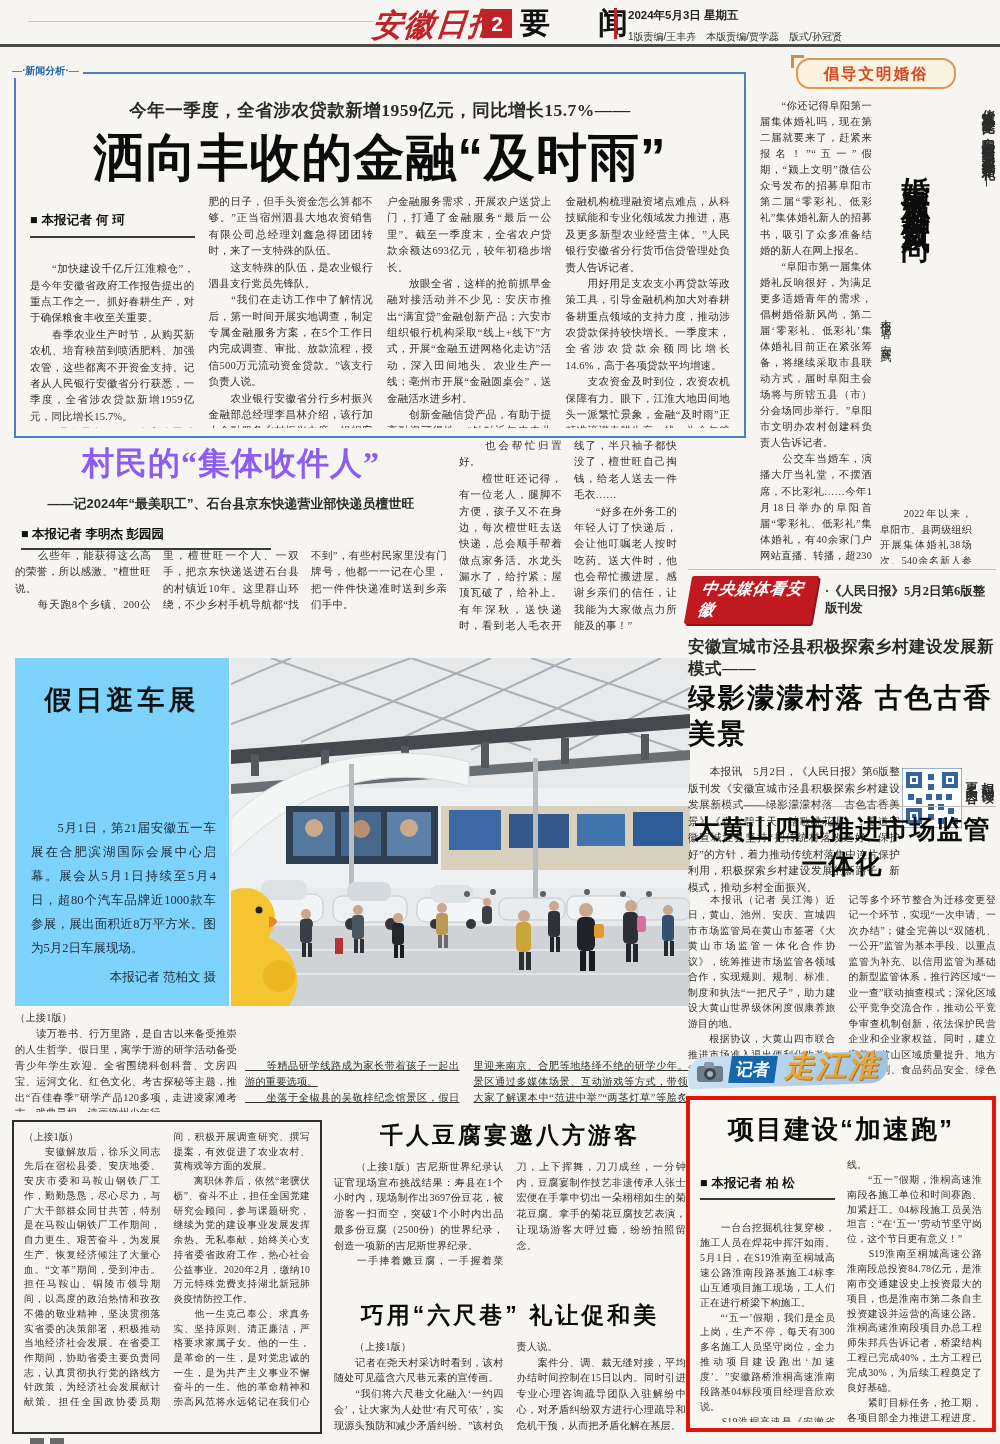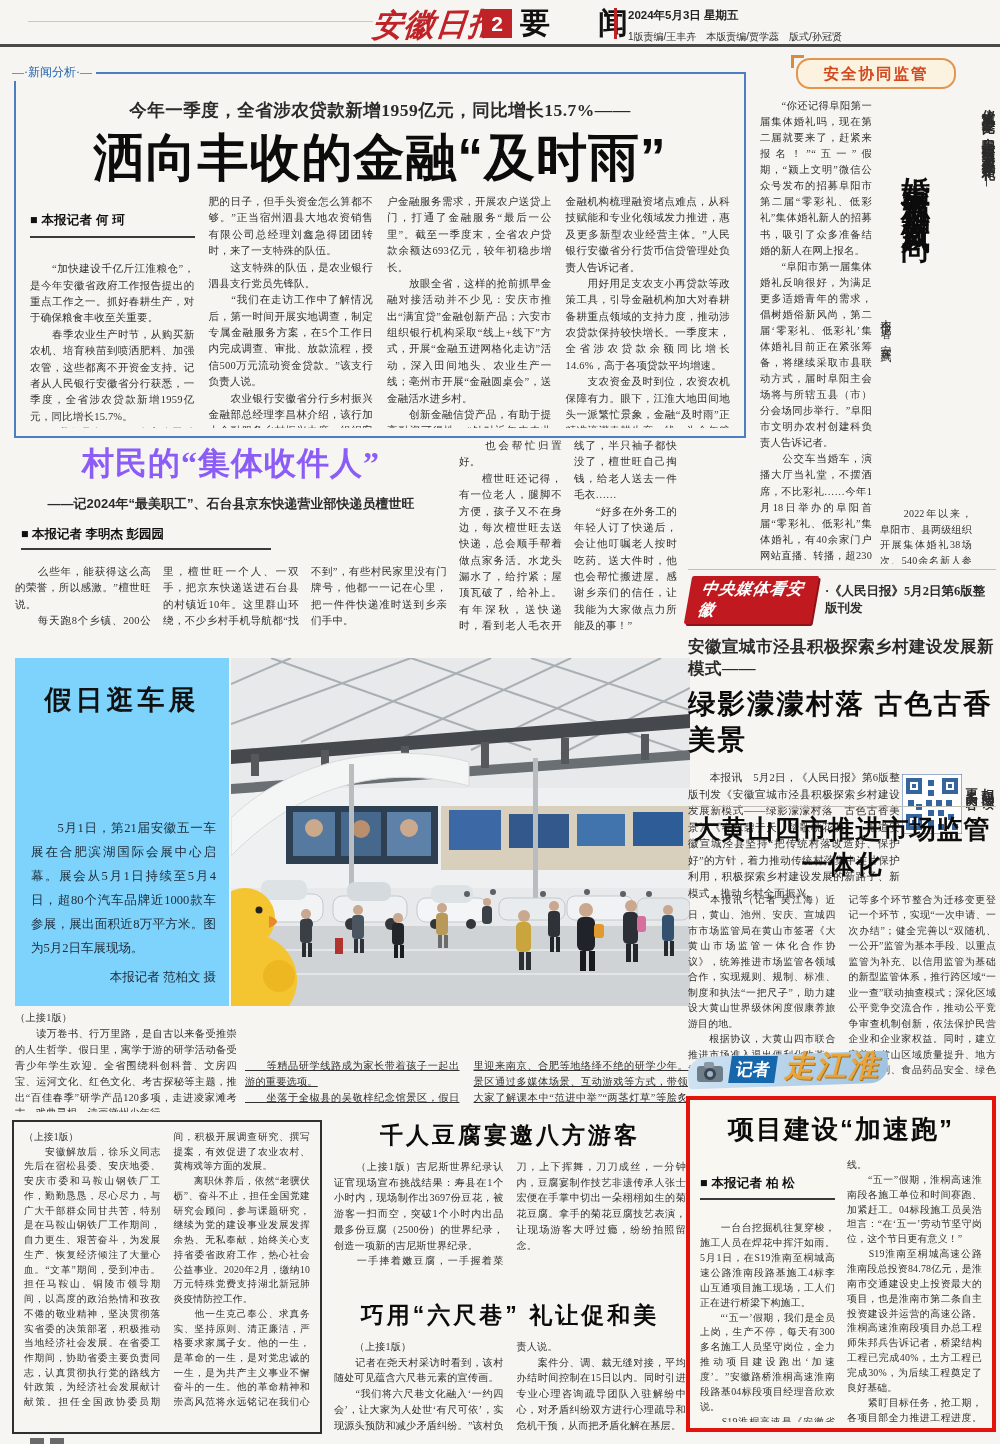--- a/index.html
+++ b/index.html
@@ -18,21 +18,21 @@
         font-style:italic;transform:skewX(-6deg) rotate(-1deg);letter-spacing:1px;}
   .pagenum{left:482px;top:9px;width:30px;height:29px;background:#bf2328;color:#fff;
            font-size:21px;font-weight:bold;text-align:center;line-height:29px;}
   .section-name{left:520px;top:3px;font-size:30px;font-weight:900;letter-spacing:9px;color:#111;}
   .red-bar{left:614px;top:8px;width:3px;height:31px;background:#bf2328;}
   .date-block{left:628px;top:8px;font-size:11.5px;font-weight:bold;color:#222;}
   .editors{font-weight:normal;font-size:10px;margin-top:7px;color:#333;}
   .thick-rule{left:0;top:44px;width:1000px;height:3px;background:#4a4a48;}
   
   #finance-box{left:14px;top:72px;width:728px;height:362px;border:2px solid #4d7fc0;}
-  .news-label{left:8px;top:64px;font-size:12px;font-weight:normal;color:#1e63ad;
+  .news-label{left:8px;top:64px;font-size:10px;font-weight:bold;color:#1e63ad;
               background:#f7f5f1;padding:0 4px;z-index:3;}
   .f-kicker{width:100%;top:24px;text-align:center;font-size:17.5px;font-weight:bold;letter-spacing:0.5px;}
   .f-title{width:100%;top:50px;text-align:center;font-size:51px;font-weight:900;
            letter-spacing:1px;color:#0c0c0c;}
   .f-body{left:14px;right:14px;top:120px;bottom:8px;column-count:4;column-gap:14px;}
   
   #wedding{left:756px;top:56px;width:240px;height:510px;}
   .w-badge{left:40px;top:2px;width:156px;height:27px;border:2px solid #e2954f;border-radius:14px;
            background:#fbf2df;color:#d2491f;font-weight:900;font-size:15.5px;text-align:center;
            line-height:27px;letter-spacing:2px;font-family:"Liberation Sans",sans-serif;}
@@ -47,21 +47,21 @@
   .w-byline{left:-2px;top:212px;height:150px;writing-mode:vertical-rl;font-size:11px;letter-spacing:3px;}
   .w-bottom{left:0;top:408px;width:92px;bottom:0;font-size:10px;}
   
   #courier{left:15px;top:438px;width:662px;height:218px;}
   .c-head{left:0;top:4px;width:432px;}
   .c-title{text-align:center;font-size:32px;font-weight:900;letter-spacing:1px;color:#8b5cf6;}
   .c-sub{text-align:center;font-size:13px;font-weight:bold;margin-top:9px;
          font-family:"Liberation Sans",sans-serif;}
   .c-byline{margin:12px 0 0 6px;width:250px;}
   .c-right{left:444px;top:0;width:218px;height:218px;column-count:2;column-gap:12px;}
-  .c-left{left:0;top:126px;width:432px;height:92px;column-count:3;column-gap:12px;}
+  .c-left{left:0;top:110px;width:432px;height:92px;column-count:3;column-gap:12px;}
   
   #caption-panel{left:15px;top:658px;width:214px;height:348px;background:#7dd3fc;}
   .p-title{width:100%;top:24px;text-align:center;font-size:27px;font-weight:900;
            letter-spacing:4px;color:#111;}
   .p-caption{left:16px;right:13px;bottom:46px;font-size:12.5px;line-height:1.92;
              text-align:justify;color:#1d2a38;}
   .p-credit{right:13px;bottom:20px;font-size:12.5px;color:#1d2a38;}
   #photo{left:231px;top:658px;width:459px;height:348px;overflow:hidden;background:#e6e8ea;}
   
   .cu-left{left:15px;top:1010px;width:222px;height:102px;font-size:10.2px;}
@@ -80,21 +80,21 @@
   #tofu .mid-body{height:140px;}
   #lane .mid-body{height:100px;}
   
   #central{left:688px;top:576px;width:308px;}
   .cm-row{display:flex;align-items:center;gap:10px;}
   .cm-badge{background:#c01a20;color:#fff;transform:skewX(-10deg);padding:3px 12px;
             font-size:16px;font-weight:900;font-style:italic;letter-spacing:1px;
             font-family:"Liberation Sans",sans-serif;border-radius:2px;box-shadow:2px 2px 0 #8e1318;}
   .cm-note{font-weight:bold;font-size:12.5px;}
   .cm-kicker{margin-top:12px;font-size:16.5px;font-weight:bold;letter-spacing:0.5px;}
-  .cm-title{margin-top:6px;font-size:27.5px;font-weight:900;letter-spacing:2px;color:#0c0c0c;}
+  .cm-title{font-size:27.5px;font-weight:900;letter-spacing:2px;color:#0c0c0c;}
   .cm-wrap{position:relative;margin-top:12px;height:110px;}
   .cm-body{width:212px;font-size:10.6px;}
   .qr{position:absolute;right:34px;top:4px;}
   .qr-cap{position:absolute;right:0;top:8px;height:76px;writing-mode:vertical-rl;
           font-size:12.5px;font-weight:bold;letter-spacing:3px;line-height:1.3;white-space:pre-line;}
   
   #huangshan{left:688px;top:812px;width:308px;}
   .h-title{text-align:center;font-size:26px;font-weight:900;letter-spacing:1px;color:#0c0c0c;}
   .h-body{margin-top:10px;height:188px;column-count:2;column-gap:13px;font-size:9.9px;}
   
@@ -143,21 +143,21 @@
 　　“我们在走访工作中了解情况后，第一时间开展实地调查，制定专属金融服务方案，在5个工作日内完成调查、审批、放款流程，授信500万元流动资金贷款。”该支行负责人说。
 　　农业银行安徽省分行乡村振兴金融部总经理李昌林介绍，该行加大金融服务乡村振兴力度，组织客户经理全面进村下乡，逐户摸排农户金融服务需求，开展农户送贷上门，打通了金融服务“最后一公里”。截至一季度末，全省农户贷款余额达693亿元，较年初稳步增长。
 　　放眼全省，这样的抢前抓早金融对接活动并不少见：安庆市推出“满宜贷”金融创新产品；六安市组织银行机构采取“线上+线下”方式，开展“金融五进网格化走访”活动，深入田间地头、农业生产一线；亳州市开展“金融圆桌会”，送金融活水进乡村。
 　　创新金融信贷产品，有助于提高融资可得性。“针对近年来农业生产托管服务的新模式，我们引导金融机构梳理融资堵点难点，从科技赋能和专业化领域发力推进，惠及更多新型农业经营主体。”人民银行安徽省分行货币信贷管理处负责人告诉记者。
 　　用好用足支农支小再贷款等政策工具，引导金融机构加大对春耕备耕重点领域的支持力度，推动涉农贷款保持较快增长。一季度末，全省涉农贷款余额同比增长14.6%，高于各项贷款平均增速。
 　　支农资金及时到位，农资农机保障有力。眼下，江淮大地田间地头一派繁忙景象，金融“及时雨”正精准滴灌春耕生产一线，为全年粮食丰收打下坚实基础。</span>
     </div>
   </div>
 
   <div class="abs" id="wedding">
-    <div class="abs w-badge">安全协同监管</div>
+    <div class="abs w-badge">倡导文明婚俗</div>
     <div class="abs w-left body-text">　　“你还记得阜阳第一届集体婚礼吗，现在第二届就要来了，赶紧来报名！”“五一”假期，“颍上文明”微信公众号发布的招募阜阳市第二届“零彩礼、低彩礼”集体婚礼新人的招募书，吸引了众多准备结婚的新人在网上报名。
 　　“阜阳市第一届集体婚礼反响很好，为满足更多适婚青年的需求，倡树婚俗新风尚，第二届‘零彩礼、低彩礼’集体婚礼目前正在紧张筹备，将继续采取市县联动方式，届时阜阳主会场将与所辖五县（市）分会场同步举行。”阜阳市文明办农村创建科负责人告诉记者。
 　　公交车当婚车，演播大厅当礼堂，不摆酒席，不比彩礼……今年1月18日举办的阜阳首届“零彩礼、低彩礼”集体婚礼，有40余家门户网站直播、转播，超230万人次在线观看。一时间，简朴、理性、不攀比的婚俗新风成为美谈。
 　　近年来，“婚事新办、仪式简办、不大操大办”的文明婚俗正影响着阜阳青年，越来越多的新人选择抵制陈规陋习，身体力行争做移风易俗的践行者。
 　　“看到集体婚礼招募书上把第二届的主题设定为‘国为你见证，一起结婚啦’，感到很温暖，爱情是纯粹的，不应该被金钱和物质所衡量。”
 　　“参加集体婚礼可以和其他新人一起分享喜悦，共同见证人生中重要的时刻，未来将会成为一段最美好的记忆。”</div>
     <div class="abs w-zone">
       <div class="abs w-kicker">仪式简办不攀比，阜阳市县两级为新人举办集体婚礼——</div>
       <div class="abs w-title">婚事新办倡树新风尚</div>
       <div class="abs w-byline">本报记者　安耀武</div>

